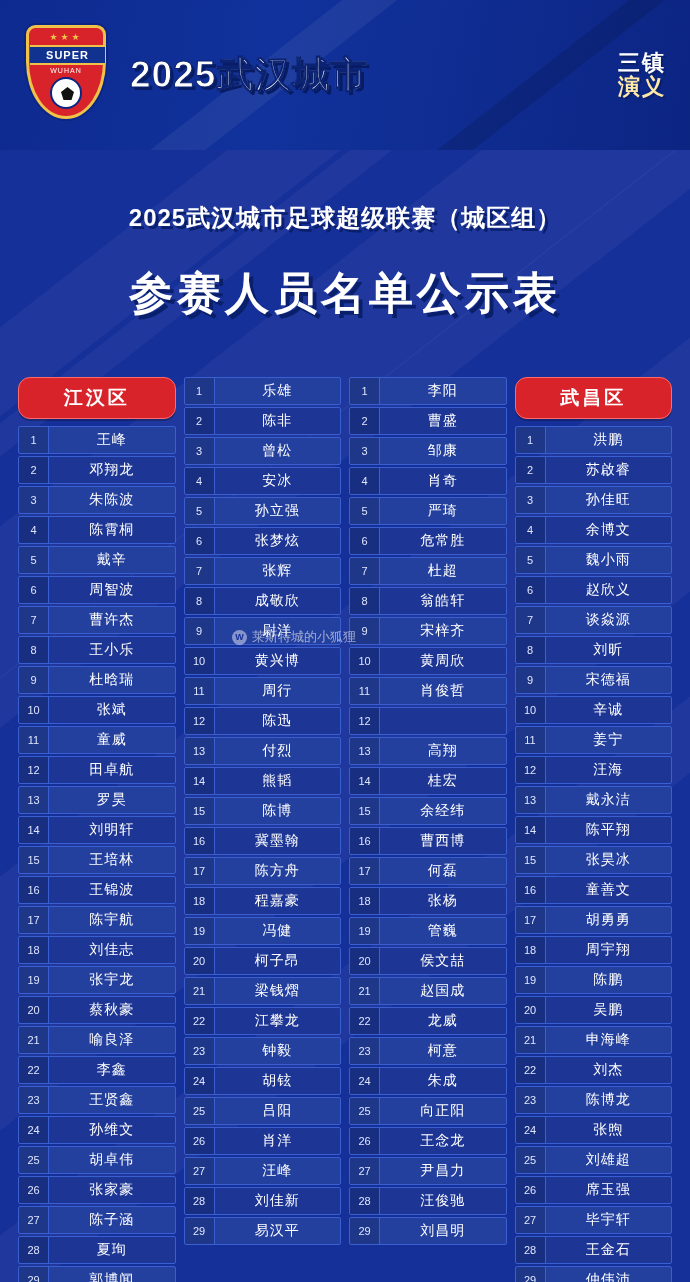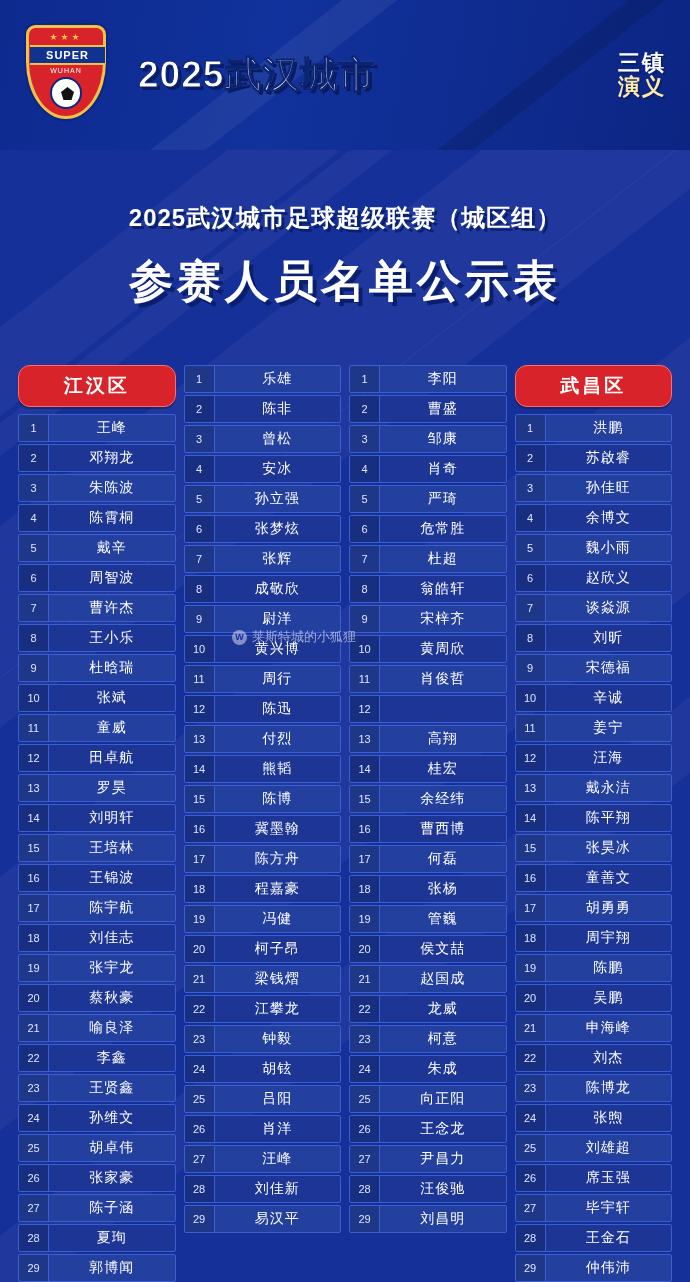--- a/index.html
+++ b/index.html
@@ -104,21 +104,21 @@
     content: "";
     position: absolute;
     left: 9px; top: 8px;
     width: 13px; height: 13px;
     background: #111;
     clip-path: polygon(50% 0%, 100% 38%, 81% 100%, 19% 100%, 0% 38%);
   }
 
   .title-block {
     z-index: 3;
-    margin-left: 24px;
+    margin-left: 16px;
     flex: 1 1 auto;
   }
   .title-cn1, .title-cn2 {
     color: #ffffff;
     font-weight: bold;
     font-size: 37px;
     line-height: 1.05;
     letter-spacing: 1px;
     text-shadow: 3px 3px 0 #081c63;
     -webkit-text-stroke: 1px #0b2372;
@@ -149,21 +149,21 @@
   }
   .headline .h1 {
     color: #ffffff;
     font-size: 24px;
     font-weight: bold;
     letter-spacing: 1px;
     text-shadow: 3px 3px 0 #0a1f6b;
     white-space: nowrap;
   }
   .headline .h2 {
-    margin-top: 18px;
+    margin-top: 30px;
     color: #ffffff;
     font-size: 44px;
     font-weight: bold;
     letter-spacing: 4px;
     text-shadow: 4px 4px 0 #0a1f6b;
     white-space: nowrap;
   }
 
   .tables {
     position: relative;

